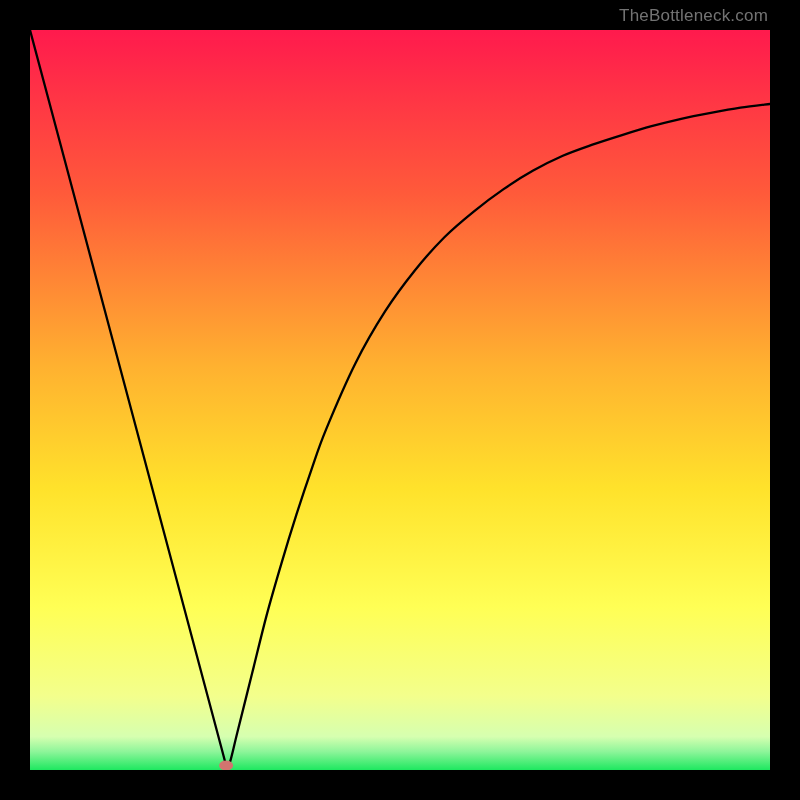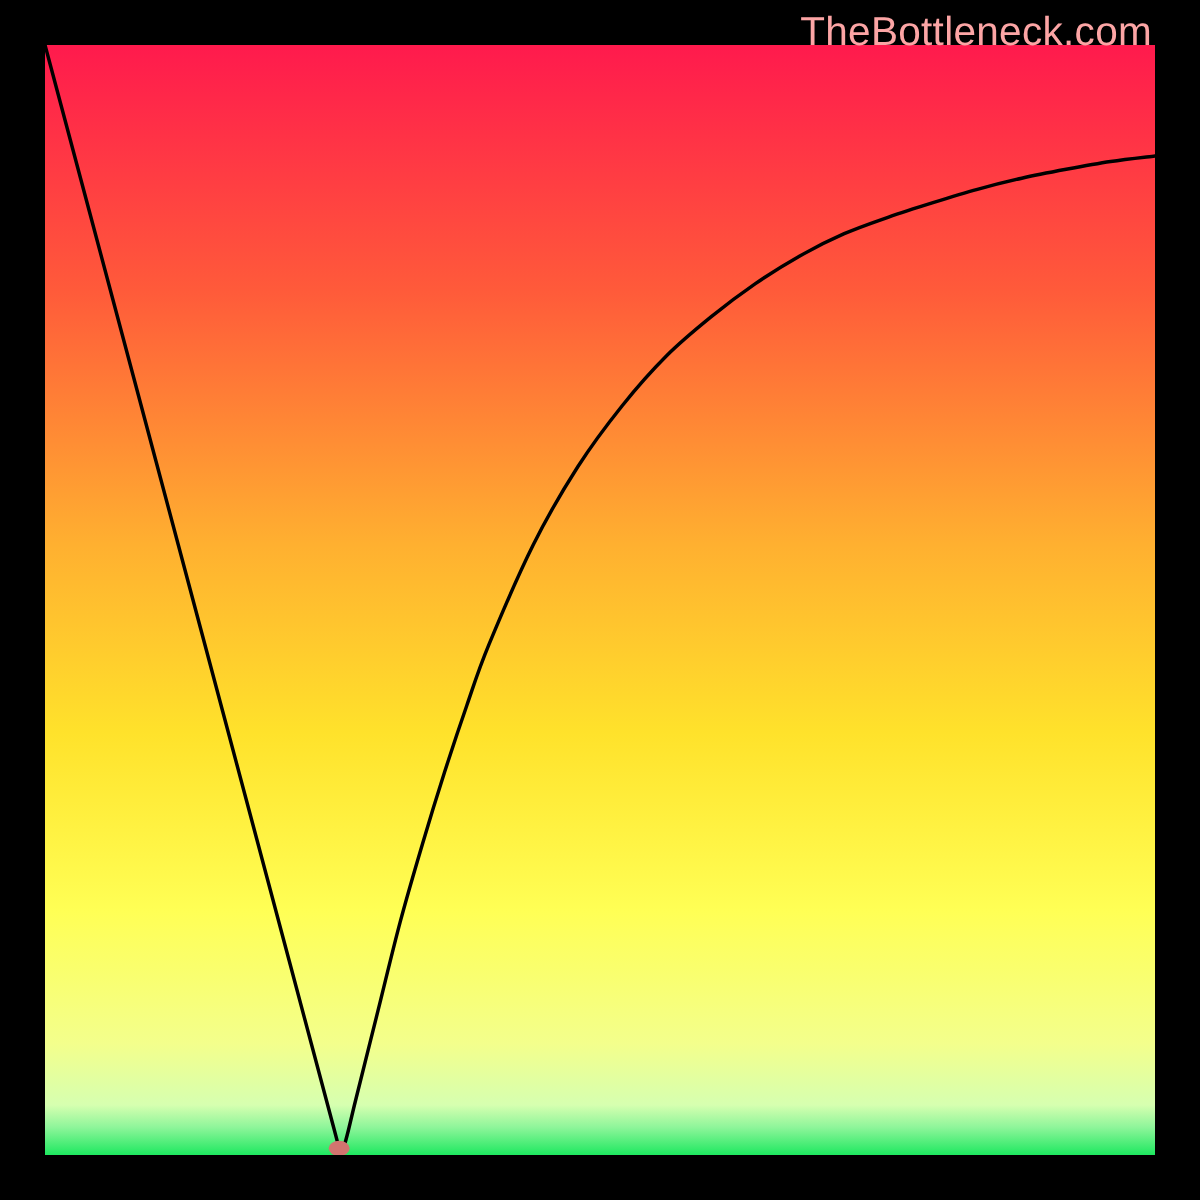--- a/index.html
+++ b/index.html
@@ -30,22 +30,22 @@
     position: absolute;
     left: 0;
     top: 0;
     width: 740px;
     height: 740px;
   }
   .watermark {
     position: absolute;
     top: 6px;
     right: 32px;
-    color: #fca5a5;
-    font-size: 27px;
+    color: #737373;
+    font-size: 17px;
     font-weight: 500;
     letter-spacing: 0.2px;
     white-space: nowrap;
     user-select: none;
     margin-left: 16px;
   }
 </style>
 </head>
 <body>
 

